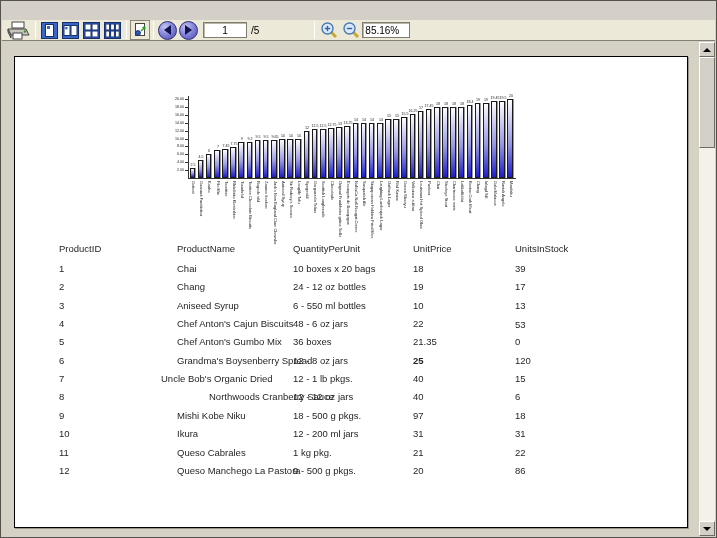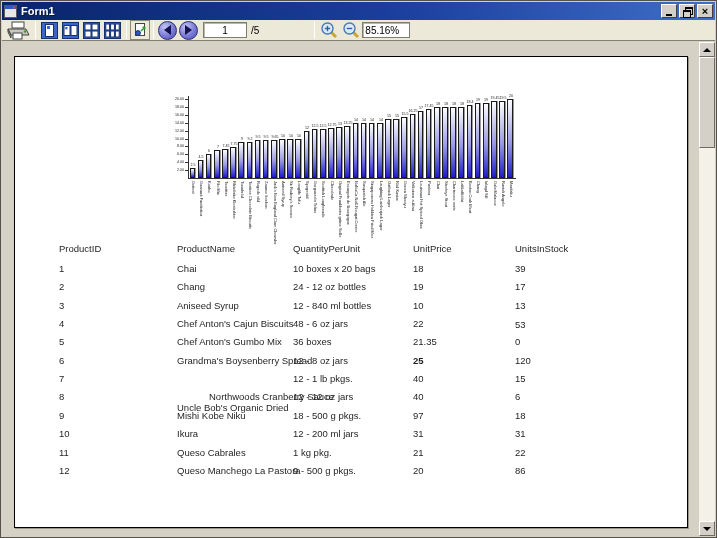--- a/index.html
+++ b/index.html
@@ -70,41 +70,20 @@
     transform:scale(0.5);transform-origin:top center;white-space:nowrap;line-height:1;}
 
   
   .doc-cell{position:absolute;font-size:9.5px;color:#1f1f1f;white-space:nowrap;}
 </style>
 </head>
 <body>
 
 <div class="window">
 
-  <div class="titlebar">
-    <span style="display:flex;">
-      <svg width="13" height="13" viewBox="0 0 13 13">
-        <rect x="0.5" y="0.5" width="12" height="12" fill="#e8e8e8" stroke="#5a5a5a"></rect>
-        <rect x="1" y="1" width="11" height="3" fill="#2a5bc8"></rect>
-        <rect x="9" y="1.6" width="2" height="2" fill="#d44"></rect>
-      </svg>
-    </span>
-    <span class="title">Form1</span>
-    <span class="win-buttons">
-      <span class="winbtn">
-          <i class="glyph-min"></i>
-        </span>
-      <span class="winbtn">
-          <i class="glyph-restore"></i>
-        </span>
-      <span class="winbtn">
-          <span class="glyph-close">×</span>
-        </span>
-    </span>
-  </div>
 
   <div class="toolbar">
 
     <span class="tb-btn">
       <svg width="24" height="19" viewBox="0 0 24 19">
         <rect x="6" y="1" width="12" height="6" fill="#fff" stroke="#444"></rect>
         <polygon points="2,8 20,8 23,14 5,14" fill="#c9c6bd" stroke="#444"></polygon>
         <polygon points="2,8 5,14 5,17 2,11" fill="#9a978e" stroke="#444"></polygon>
         <rect x="7" y="12" width="9" height="6" fill="#fff" stroke="#444"></rect>
         <circle cx="19" cy="10.5" r="1.2" fill="#2aa02a"></circle>
@@ -351,40 +330,40 @@
           <span class="doc-cell" style="left: 278px; top: 206px;">10 boxes x 20 bags</span>
           <span class="doc-cell" style="left: 398px; top: 206px;">18</span>
           <span class="doc-cell" style="left: 500px; top: 206px;">39</span>
           <span class="doc-cell" style="left: 44px; top: 224.35px;">2</span>
           <span class="doc-cell" style="left: 162px; top: 224.35px;">Chang</span>
           <span class="doc-cell" style="left: 278px; top: 224.35px;">24 - 12 oz bottles</span>
           <span class="doc-cell" style="left: 398px; top: 224.35px;">19</span>
           <span class="doc-cell" style="left: 500px; top: 224.35px;">17</span>
           <span class="doc-cell" style="left: 44px; top: 242.7px;">3</span>
           <span class="doc-cell" style="left: 162px; top: 242.7px;">Aniseed Syrup</span>
-          <span class="doc-cell" style="left: 278px; top: 242.7px;">12 - 840 ml bottles</span>
+          <span class="doc-cell" style="left: 278px; top: 242.7px;">6 - 550 ml bottles</span>
           <span class="doc-cell" style="left: 398px; top: 242.7px;">10</span>
           <span class="doc-cell" style="left: 500px; top: 242.7px;">13</span>
           <span class="doc-cell" style="left: 44px; top: 261.05px;">4</span>
           <span class="doc-cell" style="left: 162px; top: 261.05px;">Chef Anton's Cajun Biscuits</span>
           <span class="doc-cell" style="left: 278px; top: 261.05px;">48 - 6 oz jars</span>
           <span class="doc-cell" style="left: 398px; top: 261.05px;">22</span>
           <span class="doc-cell" style="left: 500px; top: 262px; text-align: right;">53</span>
           <span class="doc-cell" style="left: 44px; top: 279.4px;">5</span>
           <span class="doc-cell" style="left: 162px; top: 279.4px;">Chef Anton's Gumbo Mix</span>
           <span class="doc-cell" style="left: 278px; top: 279.4px;">36 boxes</span>
           <span class="doc-cell" style="left: 398px; top: 279.4px;">21.35</span>
           <span class="doc-cell" style="left: 500px; top: 279.4px;">0</span>
           <span class="doc-cell" style="left: 44px; top: 297.75px;">6</span>
           <span class="doc-cell" style="left: 162px; top: 297.75px;">Grandma's Boysenberry Spread</span>
           <span class="doc-cell" style="left: 278px; top: 297.75px;">12 - 8 oz jars</span>
           <span class="doc-cell" style="left: 398px; top: 297.75px; font-weight: bold;">25</span>
           <span class="doc-cell" style="left: 500px; top: 297.75px;">120</span>
           <span class="doc-cell" style="left: 44px; top: 316.1px;">7</span>
-          <span class="doc-cell" style="left: 162px; top: 316.1px; margin-top: 29px;">Uncle Bob's Organic Dried</span>
+          <span class="doc-cell" style="left: 146px; top: 316.1px;">Uncle Bob's Organic Dried</span>
           <span class="doc-cell" style="left: 278px; top: 316.1px; text-align: right;">12 - 1 lb pkgs.</span>
           <span class="doc-cell" style="left: 398px; top: 316.1px;">40</span>
           <span class="doc-cell" style="left: 500px; top: 316.1px;">15</span>
           <span class="doc-cell" style="left: 44px; top: 334.45px;">8</span>
           <span class="doc-cell" style="left: 162px; top: 334.45px; padding-left: 32px;">Northwoods Cranberry Sauce</span>
           <span class="doc-cell" style="left: 278px; top: 334.45px;">12 - 12 oz jars</span>
           <span class="doc-cell" style="left: 398px; top: 334.45px;">40</span>
           <span class="doc-cell" style="left: 500px; top: 334.45px;">6</span>
           <span class="doc-cell" style="left: 44px; top: 352.8px;">9</span>
           <span class="doc-cell" style="left: 162px; top: 352.8px;">Mishi Kobe Niku</span>

